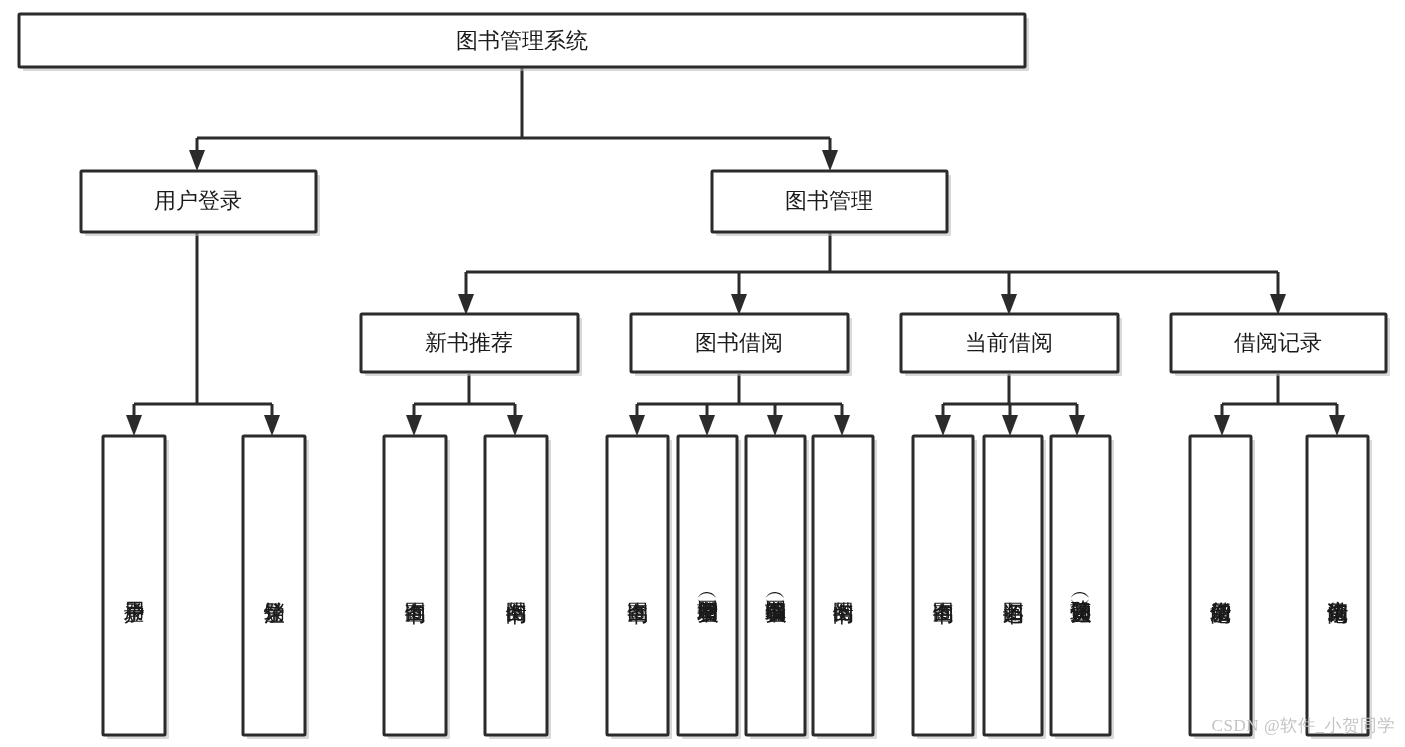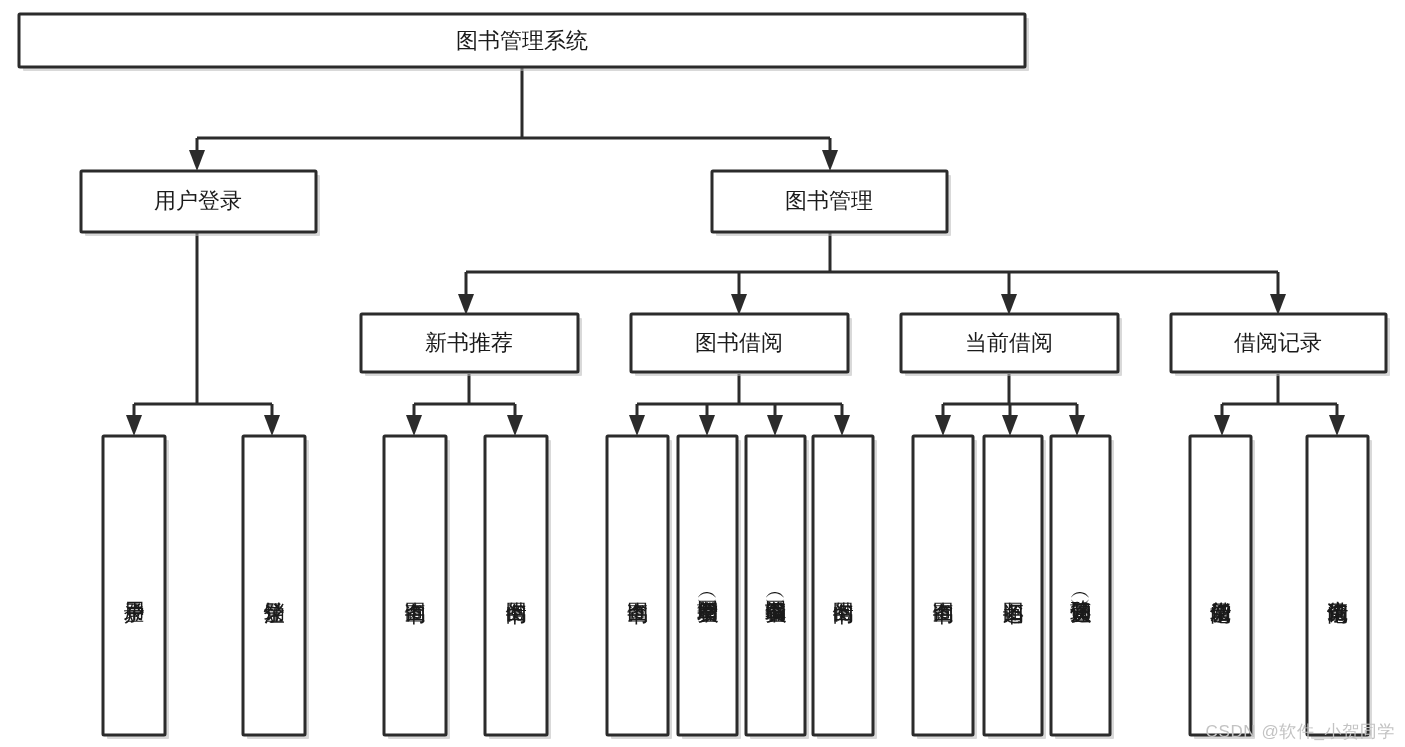--- a/index.html
+++ b/index.html
@@ -68,22 +68,22 @@
     height: 100%;
     display: flex;
     align-items: center;
     justify-content: center;
     letter-spacing: 0.5px;
     white-space: nowrap;
   }
   .watermark {
     position: absolute;
     right: 10px;
-    bottom: 4px;
-    font-family: Liberation Sans, sans-serif;
+    bottom: 10px;
+    font-family: Liberation Serif, serif;
     font-size: 17px;
     color: #c3c3c3;
     letter-spacing: 0.6px;
     user-select: none;
     white-space: nowrap;
   }
 </style>
 </head>
 <body>
 

